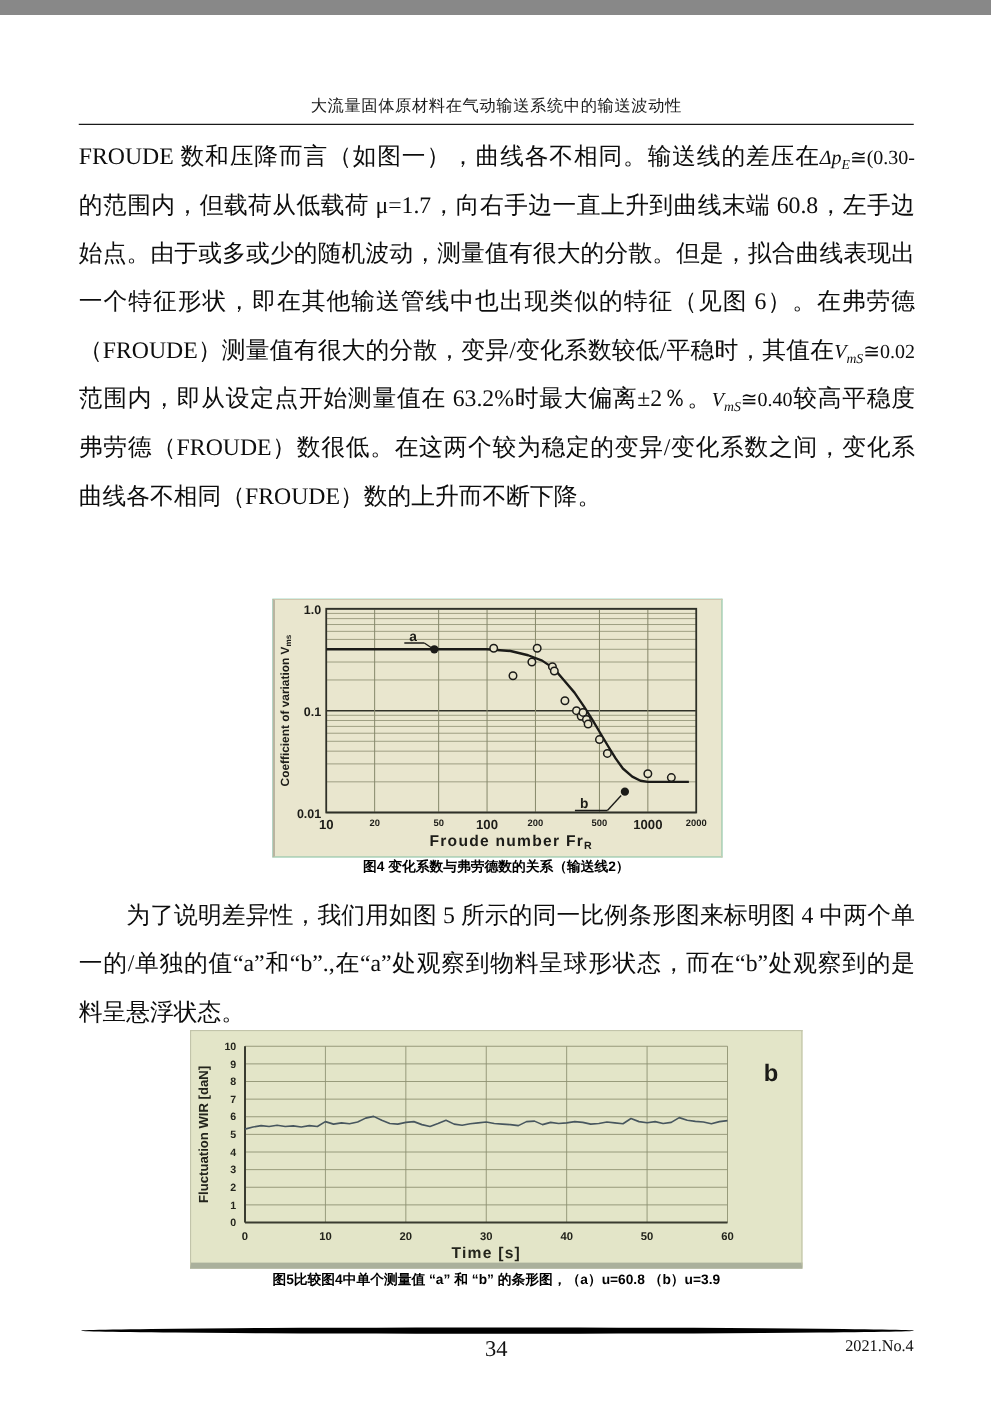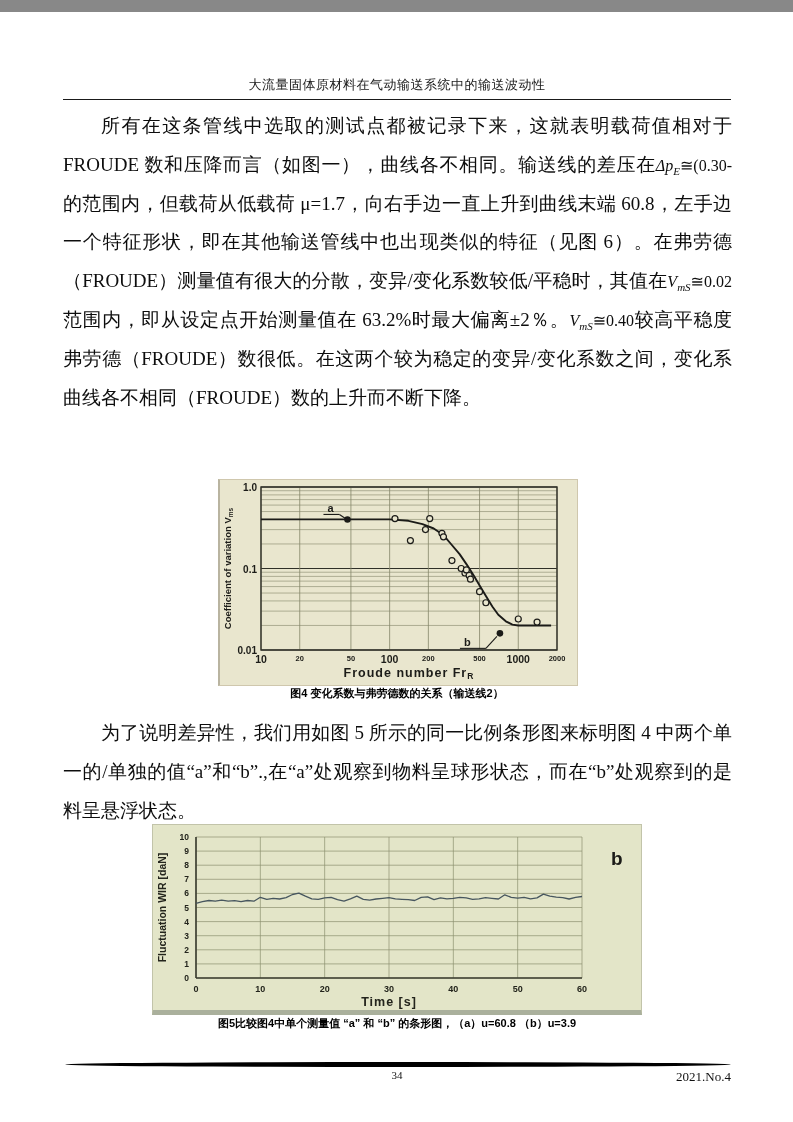--- a/index.html
+++ b/index.html
@@ -27,35 +27,35 @@
         border:1px solid #c2c4aa;border-bottom:5px solid #aab09c;}
   .fig svg{display:block;}
   .caption{position:absolute;left:63px;width:668px;text-align:center;
         font-family:"Liberation Sans","DejaVu Sans",sans-serif;font-weight:bold;
         font-size:11px;color:#000;}
   .cap4{top:674px;}
   .cap5{top:1004px;}
   
   .footer-rule{position:absolute;left:65px;top:1050px;width:666px;height:5px;
         background:#000;border-radius:50%;}
-  .footer-pagenum{position:absolute;top:1057px;left:63px;width:668px;text-align:center;font-size:11px;}
+  .footer-pagenum{position:absolute;top:1057px;left:63px;width:668px;text-align:center;font-size:18px;}
   .footer-issue{position:absolute;top:1057px;right:62px;font-size:13px;}
 </style>
 </head>
 <body>
 
 <div class="page">
 
   <div class="header-title">大流量固体原材料在气动输送系统中的输送波动性</div>
   <div class="header-rule"></div>
 
   <div class="para para1">
-      <div class="line just ind"><span>所有在这条管线中选取的测试点都被记录下来，这就表明载荷值相对于</span></div>
       <div class="line just"><span>FROUDE 数和压降而言（如图一），曲线各不相同。输送线的差压在</span><span class="f i">Δp</span><span class="f sub">E</span><span class="f">≅(0.30-0.70bar)</span></div>
       <div class="line just"><span>的范围内，但载荷从低载荷 μ=1.7，向右手边一直上升到曲线末端 60.8，左手边起</span></div>
+      <div class="line just"><span>始点。由于或多或少的随机波动，测量值有很大的分散。但是，拟合曲线表现出</span></div>
       <div class="line just"><span>一个特征形状，即在其他输送管线中也出现类似的特征（见图 6）。在弗劳德</span></div>
       <div class="line just"><span>（FROUDE）测量值有很大的分散，变异/变化系数较低/平稳时，其值在</span><span class="f i">V</span><span class="f sub">mS</span><span class="f">≅0.02</span><span>的</span></div>
       <div class="line just"><span>范围内，即从设定点开始测量值在 63.2%时最大偏离±2％。</span><span class="f i">V</span><span class="f sub">mS</span><span class="f">≅0.40</span><span>较高平稳度时，</span></div>
       <div class="line just"><span>弗劳德（FROUDE）数很低。在这两个较为稳定的变异/变化系数之间，变化系数</span></div>
       <div class="line"><span>曲线各不相同（FROUDE）数的上升而不断下降。</span></div>
     </div>
 
   <figure class="fig fig4" style="margin:0;">
     <svg id="fig4svg" width="357" height="205">
         <rect x="0" y="0" width="357" height="205" fill="#e9e6ce"></rect>

